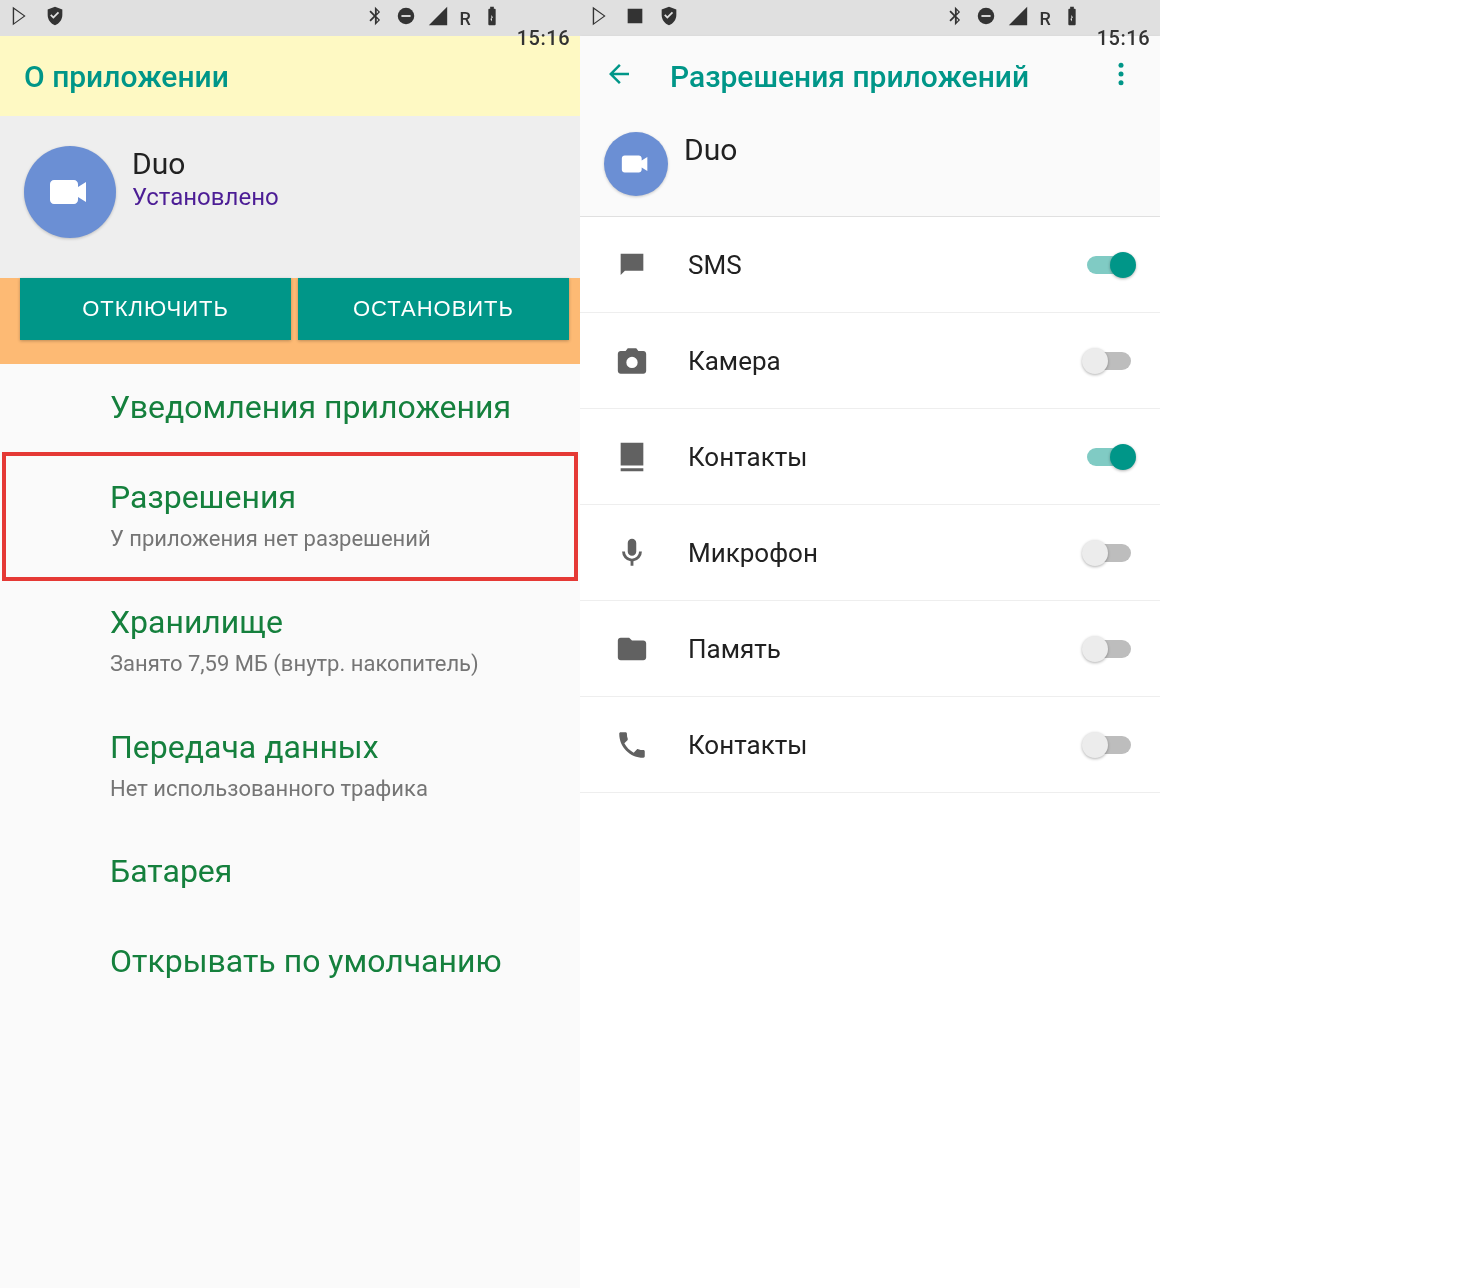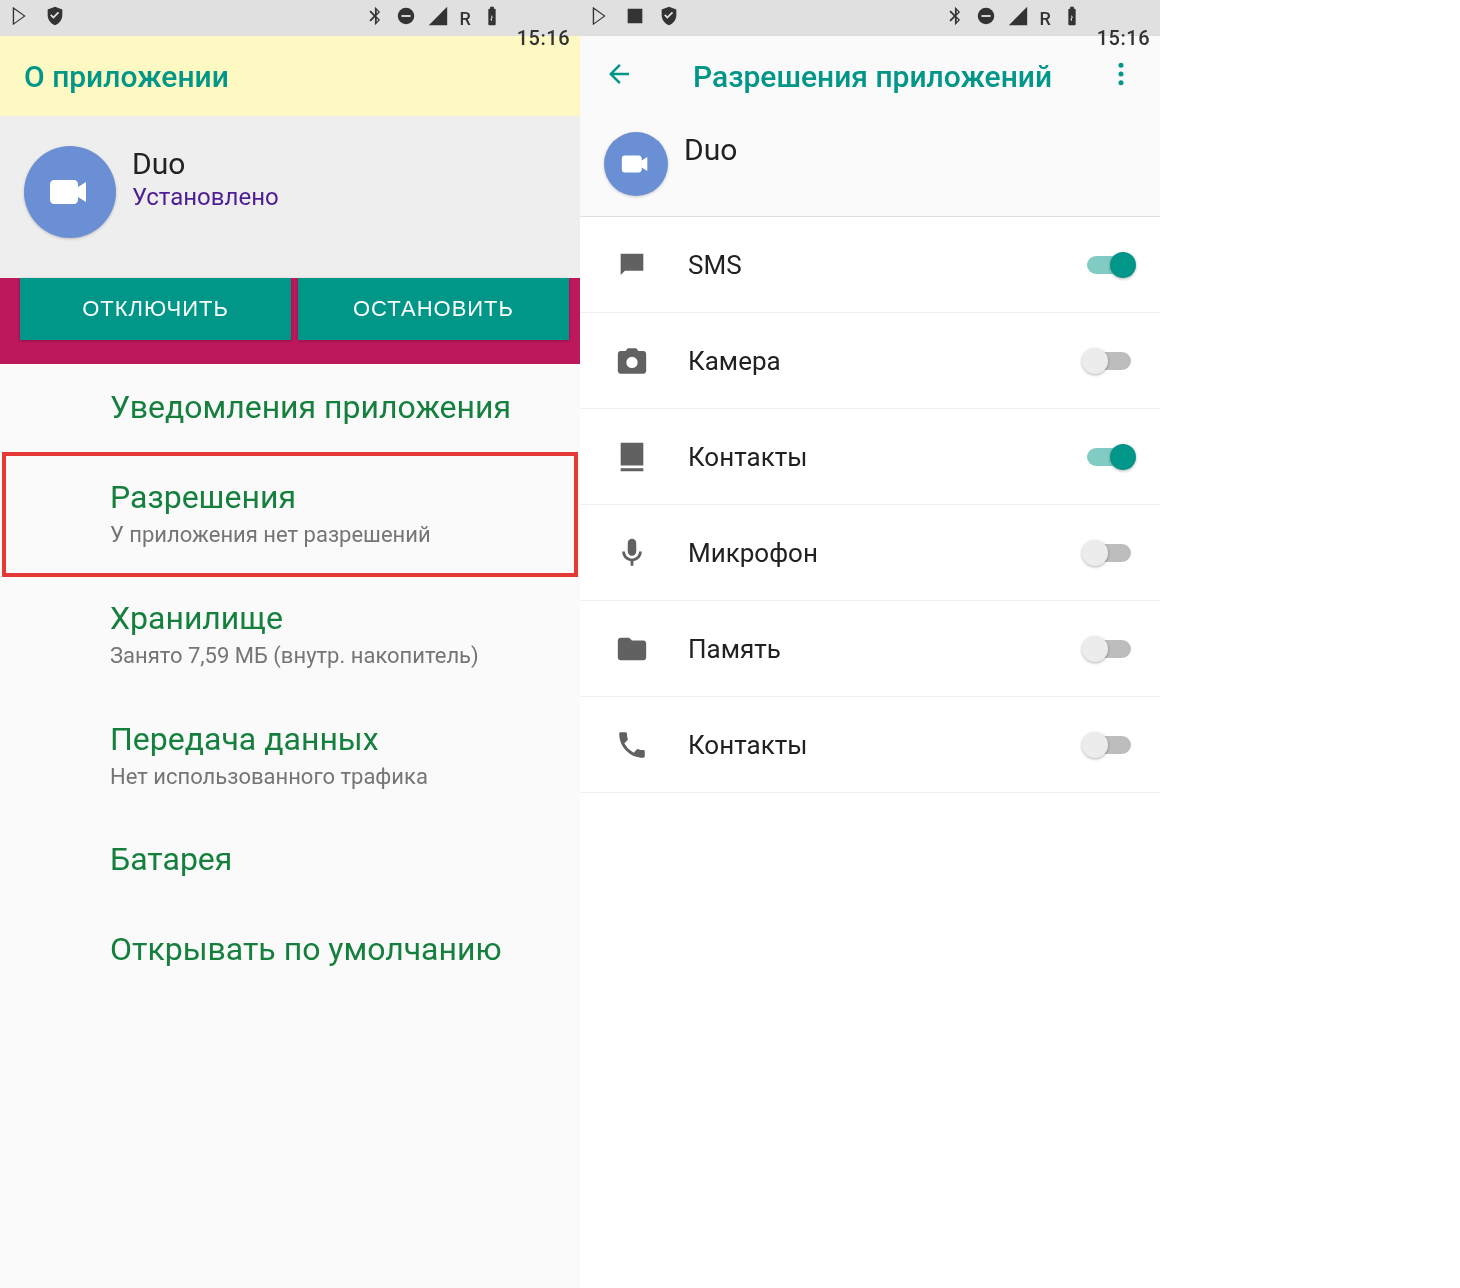--- a/index.html
+++ b/index.html
@@ -43,21 +43,20 @@
   .appbar {
     height: 80px;
     display: flex;
     align-items: center;
     padding: 0 24px;
     background: #fef9c3;
   }
   .appbar.with-shadow {
     box-shadow: 0 2px 4px rgba(0,0,0,0.15);
     background: #fafafa;
-    gap: 23px;
   }
   .appbar .back {
     margin-right: 36px;
     cursor: pointer;
   }
   .appbar .title {
     color: #009688;
     font-size: 30px;
     font-weight: 500;
     flex: 1;
@@ -98,21 +97,21 @@
     font-size: 24px;
     color: #4c1d95;
     margin-top: 2px;
   }
 
   
   .btn-row {
     display: flex;
     gap: 7px;
     padding: 0 11px 24px 20px;
-    background: #be185d;
+    background: #fdba74;
   }
   .btn-row button {
     flex: 1;
     height: 62px;
     background: #009688;
     color: #fff;
     border: none;
     font-size: 22px;
     font-weight: 500;
     letter-spacing: 1px;
@@ -129,20 +128,21 @@
   }
   .setting-item .title {
     font-size: 32px;
     color: #15803d;
     margin-bottom: 4px;
   }
   .setting-item .sub {
     font-size: 22px;
     color: #757575;
     line-height: 1.4;
+    margin-top: 8px;
   }
   .setting-item.highlighted {
     outline: 4px solid #e53935;
     outline-offset: -2px;
     margin: 0 4px;
     padding-left: 106px;
     padding-right: 20px;
   }
 
   

